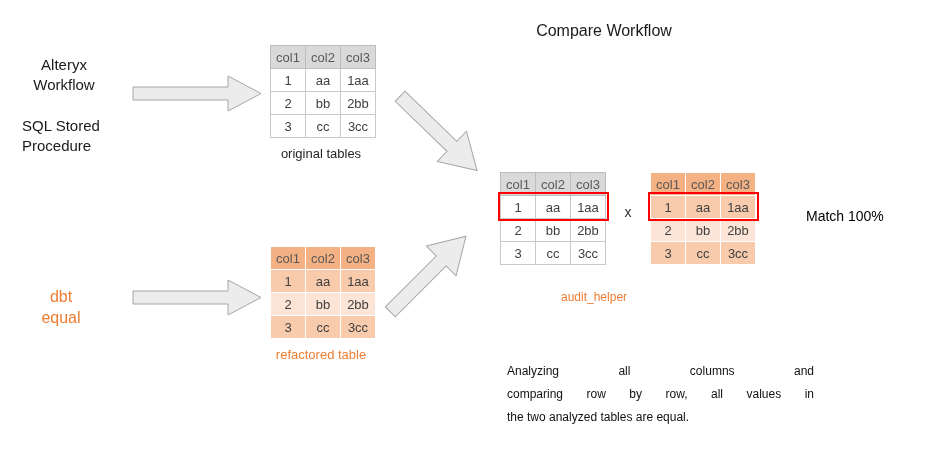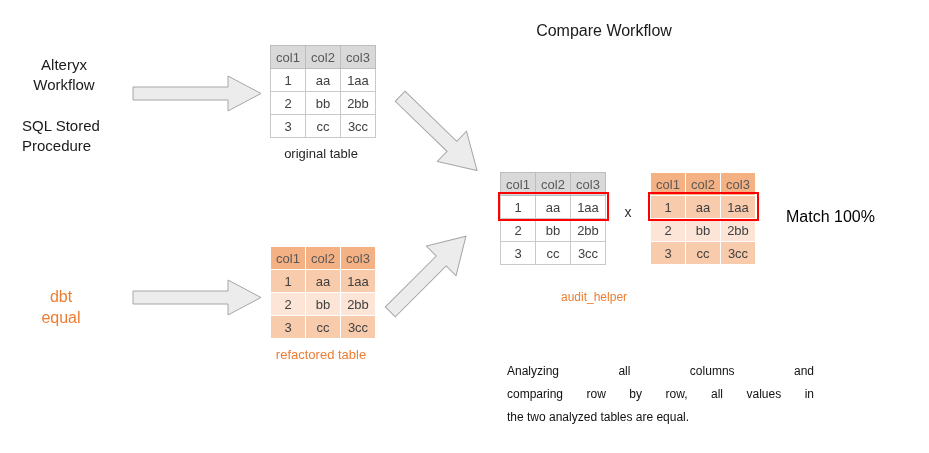--- a/index.html
+++ b/index.html
@@ -115,21 +115,21 @@
           <td>bb</td>
           <td>2bb</td>
         </tr>
         <tr>
           <td>3</td>
           <td>cc</td>
           <td>3cc</td>
         </tr>
       </tbody>
     </table>
-    <div class="caption">original table</div>
+    <div class="caption">original tables</div>
   </div>
 
   <div class="twrap" style="left:270px; top:246px;">
     <table class="dtable orange">
       <thead>
         <tr>
           <th>col1</th>
           <th>col2</th>
           <th>col3</th>
         </tr>
@@ -210,21 +210,21 @@
         <tr>
           <td>3</td>
           <td>cc</td>
           <td>3cc</td>
         </tr>
       </tbody>
     </table>
     <div class="redbox"></div>
   </div>
 
-  <div class="label" style="left:786px; top:208px; font-size:16px; color:#000;">Match 100%</div>
+  <div class="label" style="left:806px; top:208px; font-size:14px; color:#000;">Match 100%</div>
 
   <div class="label orange-text" style="left:561px; top:290px; font-size:12px;">audit_helper</div>
 
   <div class="desc">
     <div class="desc-line just">Analyzing all columns and</div>
     <div class="desc-line just">comparing row by row, all values in</div>
     <div class="desc-line">the two analyzed tables are equal.</div>
   </div>
 
 </div>

